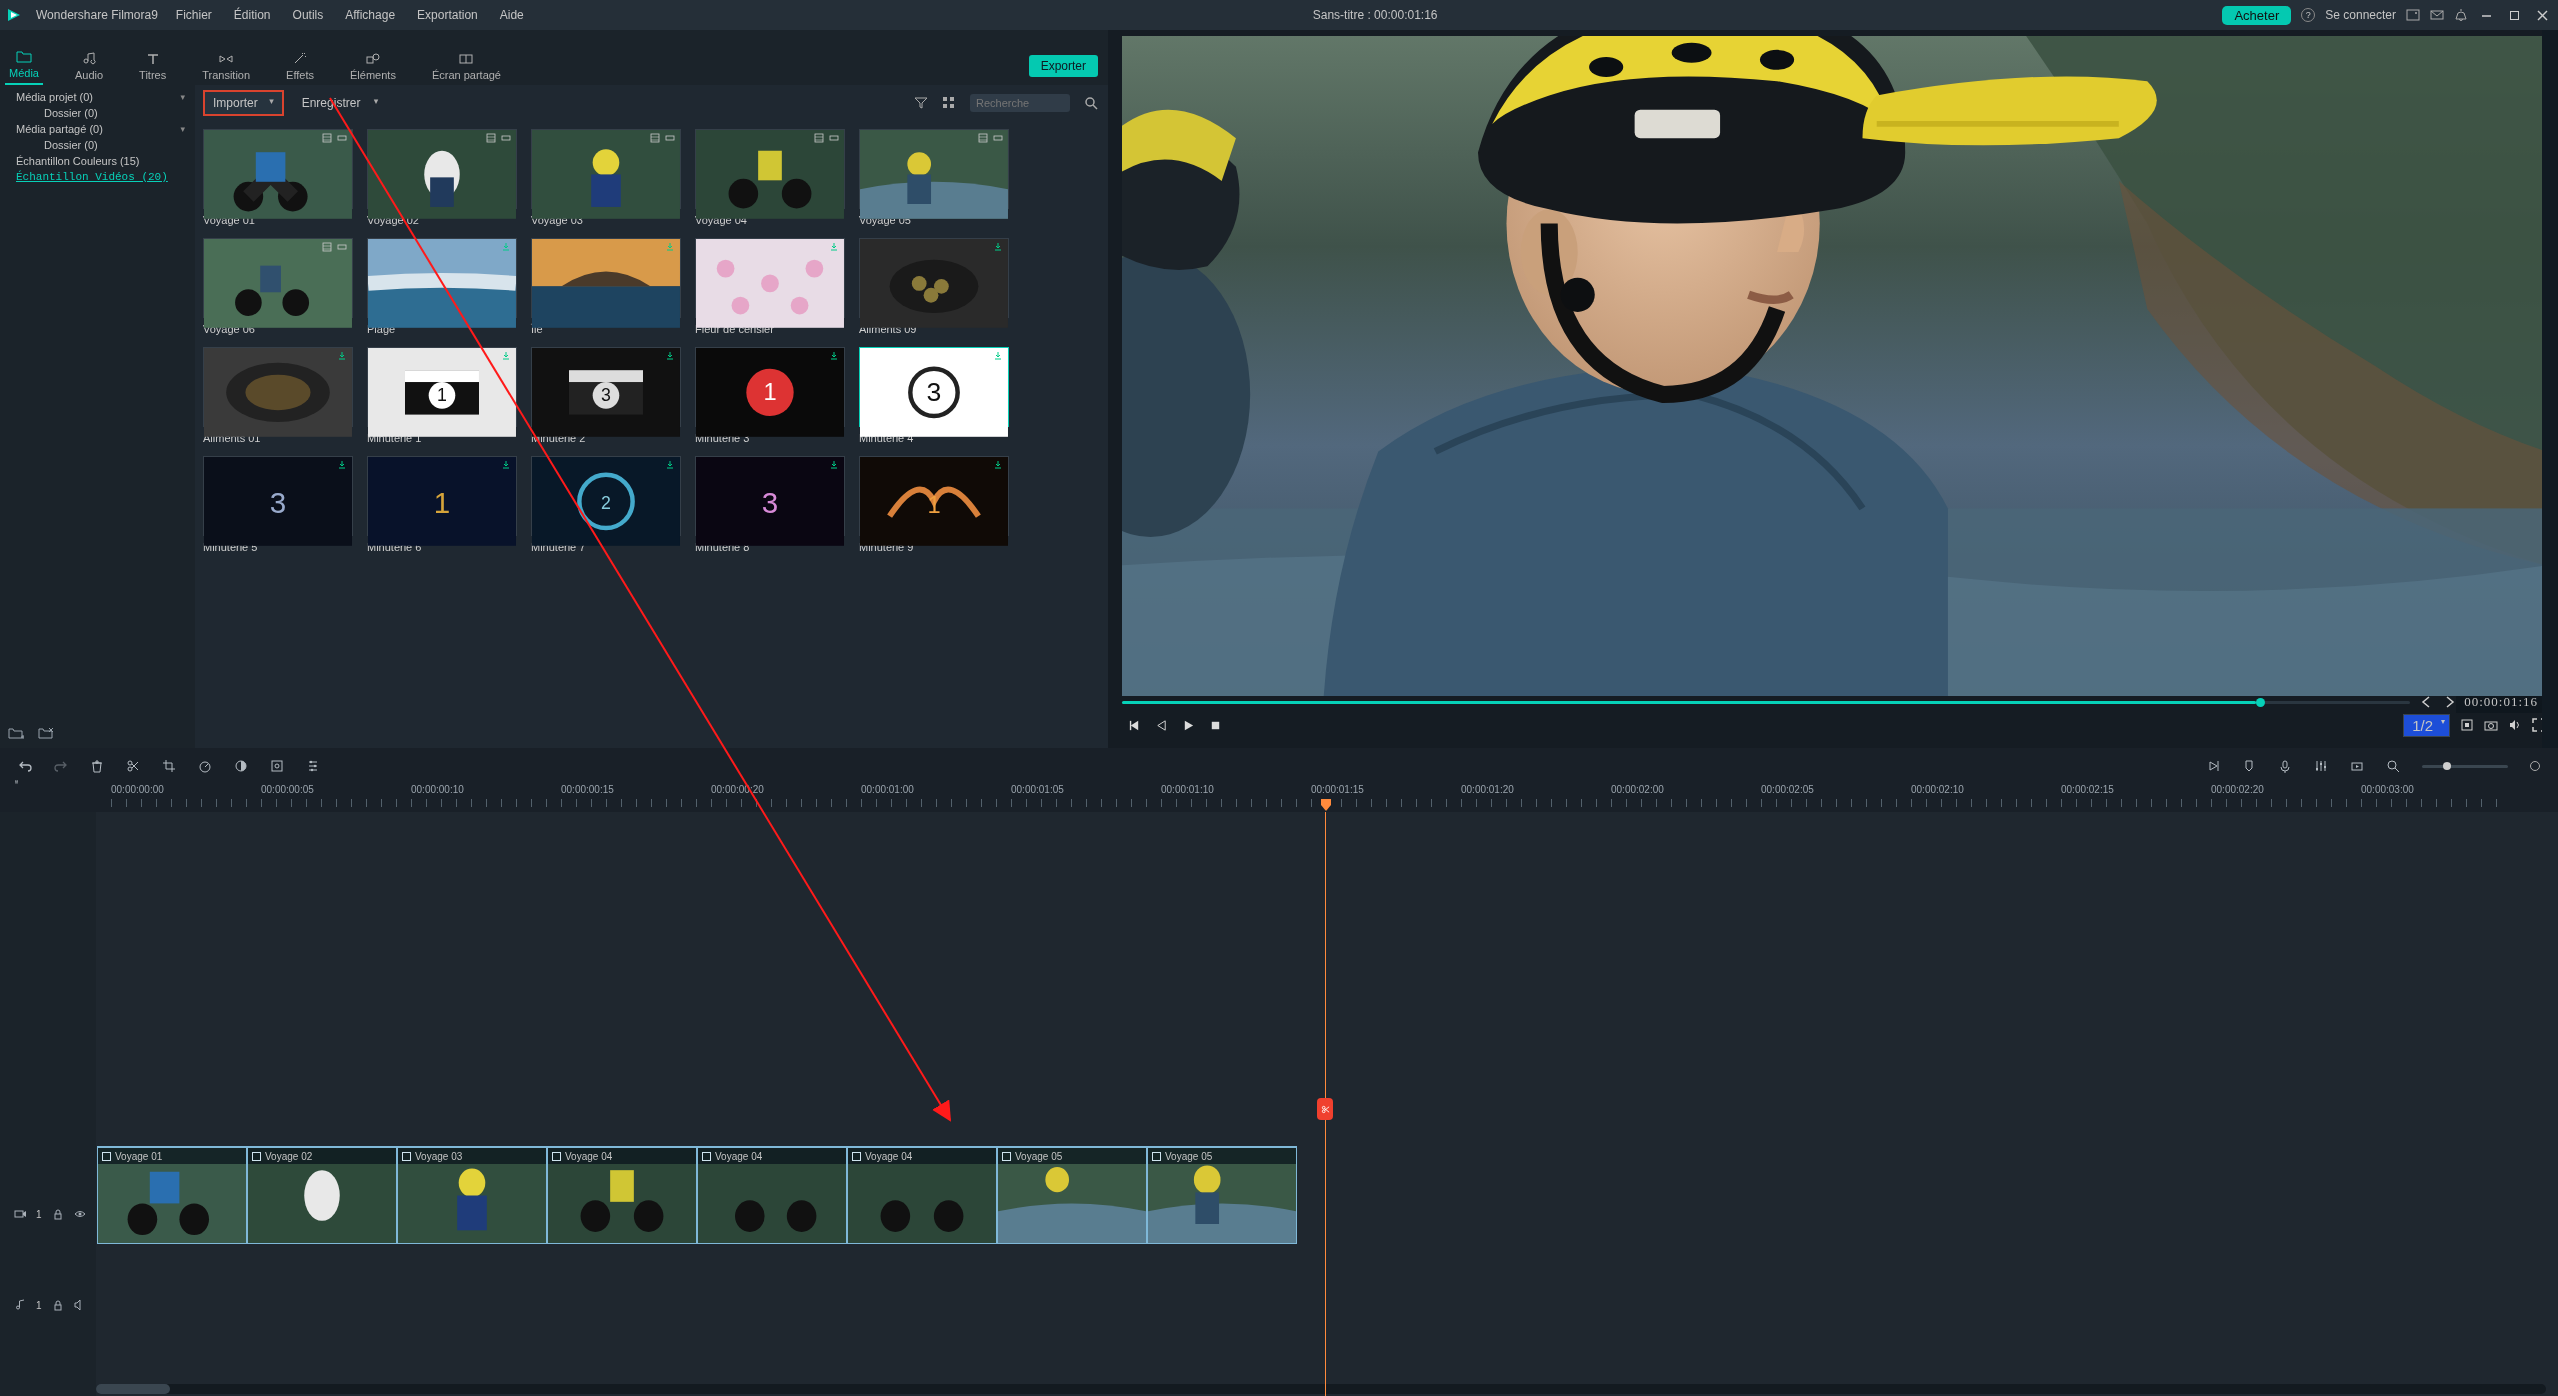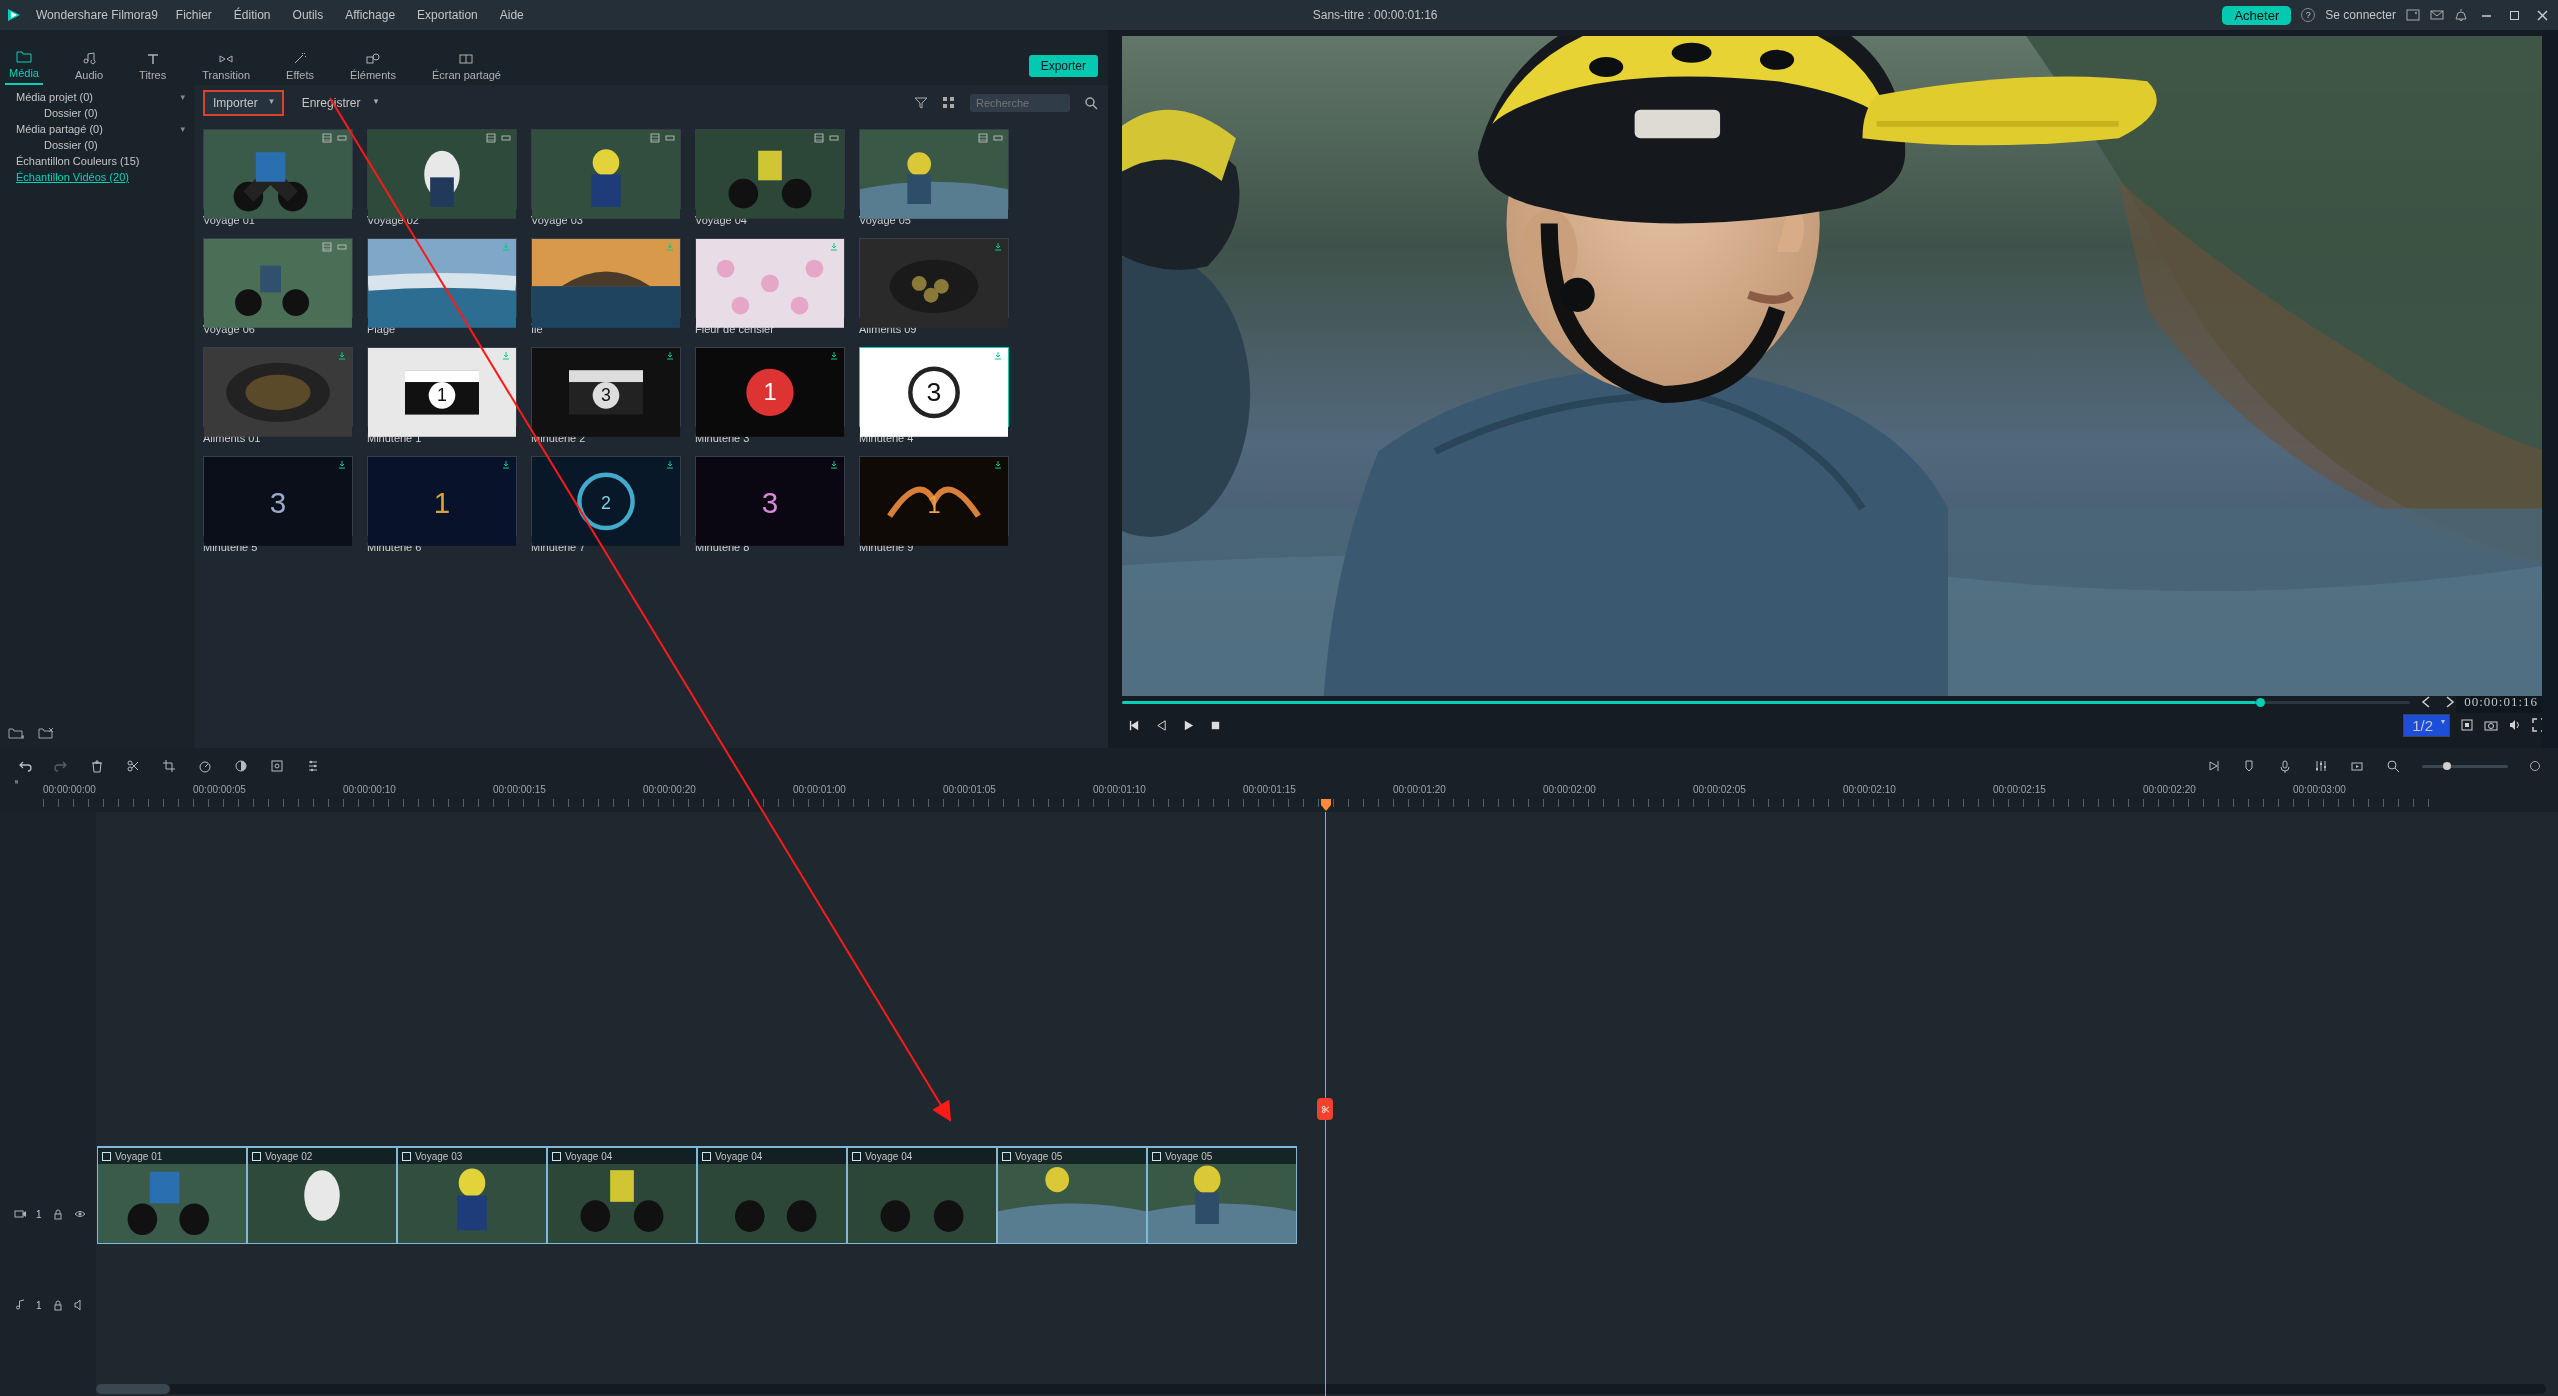--- a/index.html
+++ b/index.html
@@ -29,21 +29,21 @@
 .tabs-row .tab { display: flex; flex-direction: column; align-items: center; justify-content: flex-end; height: 100%; padding: 0 4px 4px; color: #b0b0b0; cursor: pointer; gap: 3px; }
 .tabs-row .tab.active { color: #06d1b8; border-bottom: 2px solid #06d1b8; }
 .tab-ico { width: 16px; height: 14px; }
 .export-btn { margin-left: auto; background: #04c9b1; color: #0e1a22; padding: 4px 12px; border-radius: 3px; font-size: 12px; font-weight: 500; margin-right: 10px; margin-bottom: 8px; margin-top: 28px; }
 
 
 .sub-area { display: flex; flex: 1; background: #1f2831; overflow: hidden; }
 .sidebar { width: 195px; background: #1b232a; padding-top: 4px; }
 .sb-item { padding: 2px 10px 2px 16px; display:flex; justify-content:space-between; align-items:center; cursor: pointer; }
 .sb-item.indent { padding-left: 44px; }
-.sb-item.sel a { color: #07d0b8; text-decoration: underline; }
+.sb-item.sel a { color: #07d0b8; text-decoration: underline; font-family: Liberation Mono, monospace; }
 .sb-item a { color: inherit; }
 .chev { font-size: 9px; color: #888; }
 .bottom-side { position:absolute; bottom:8px; left:8px; display:flex; gap:14px; }
 .bottom-side .ic { width:16px; height:14px; }
 
 
 .media-content { flex: 1; display: flex; flex-direction: column; padding: 0 10px 10px 8px; }
 .media-toolbar { height: 36px; display: flex; align-items: center; gap: 10px; }
 .imp-btn { border: 2px solid #d9432e; padding: 4px 24px 4px 8px; position: relative; font-size: 12px; cursor: pointer; background: rgba(44,58,72,.6); }
 .imp-btn::after { content:"▾"; position:absolute; right:8px; font-size:9px; color:#aaa; }
@@ -85,21 +85,21 @@
 
 
 .timeline-area { height: 648px; background: #1b232a; display:flex; flex-direction: column; position: relative; }
 .tl-toolbar { height: 36px; background: #192028; display:flex; align-items:center; padding: 0 18px; gap: 22px; }
 .tl-toolbar .spacer { flex:1; }
 .tl-ic { width:14px; height:14px; fill:#b5bcc3; cursor:pointer; }
 .zoom-bar { width:86px; height:3px; background:#3a4650; border-radius:2px; position:relative; }
 .zoom-bar::after { content:""; position:absolute; left:24%; top:-3px; width:8px; height:8px; border-radius:50%; background:#cfcfcf; }
 .zoom-dot { width:10px; height:10px; border:1px solid #aaa; border-radius:50%; }
 
-.ruler { height: 28px; background:#192028; display:flex; align-items:flex-start; padding-left: 43px; position:relative; }
+.ruler { height: 28px; background:#192028; display:flex; align-items:flex-start; padding-left: 111px; position:relative; }
 .ruler-seg { width: 150px; display:flex; flex-direction:column; }
 .ruler-seg .lab { font-size:10px; color:#9aa4ad; }
 .ticks { height:8px; background: repeating-linear-gradient(90deg, #52606b 0 1px, transparent 1px 15px); margin-top:4px; }
 
 .tl-body { flex:1; position:relative; background:#1f272f; }
 .track-labels { position:absolute; left:0; top:0; width:96px; bottom:0; background:#1b232a; }
 .track-lab-row { height:54px; display:flex; align-items:center; gap:10px; padding-left: 14px; font-size:10px; }
 .track-lab-row .mini-ic { width:12px; height:12px; fill:#aab1b9; }
 .lock-row { position:absolute; top:375px; }
 .audio-lab-row { position:absolute; top:466px; }

